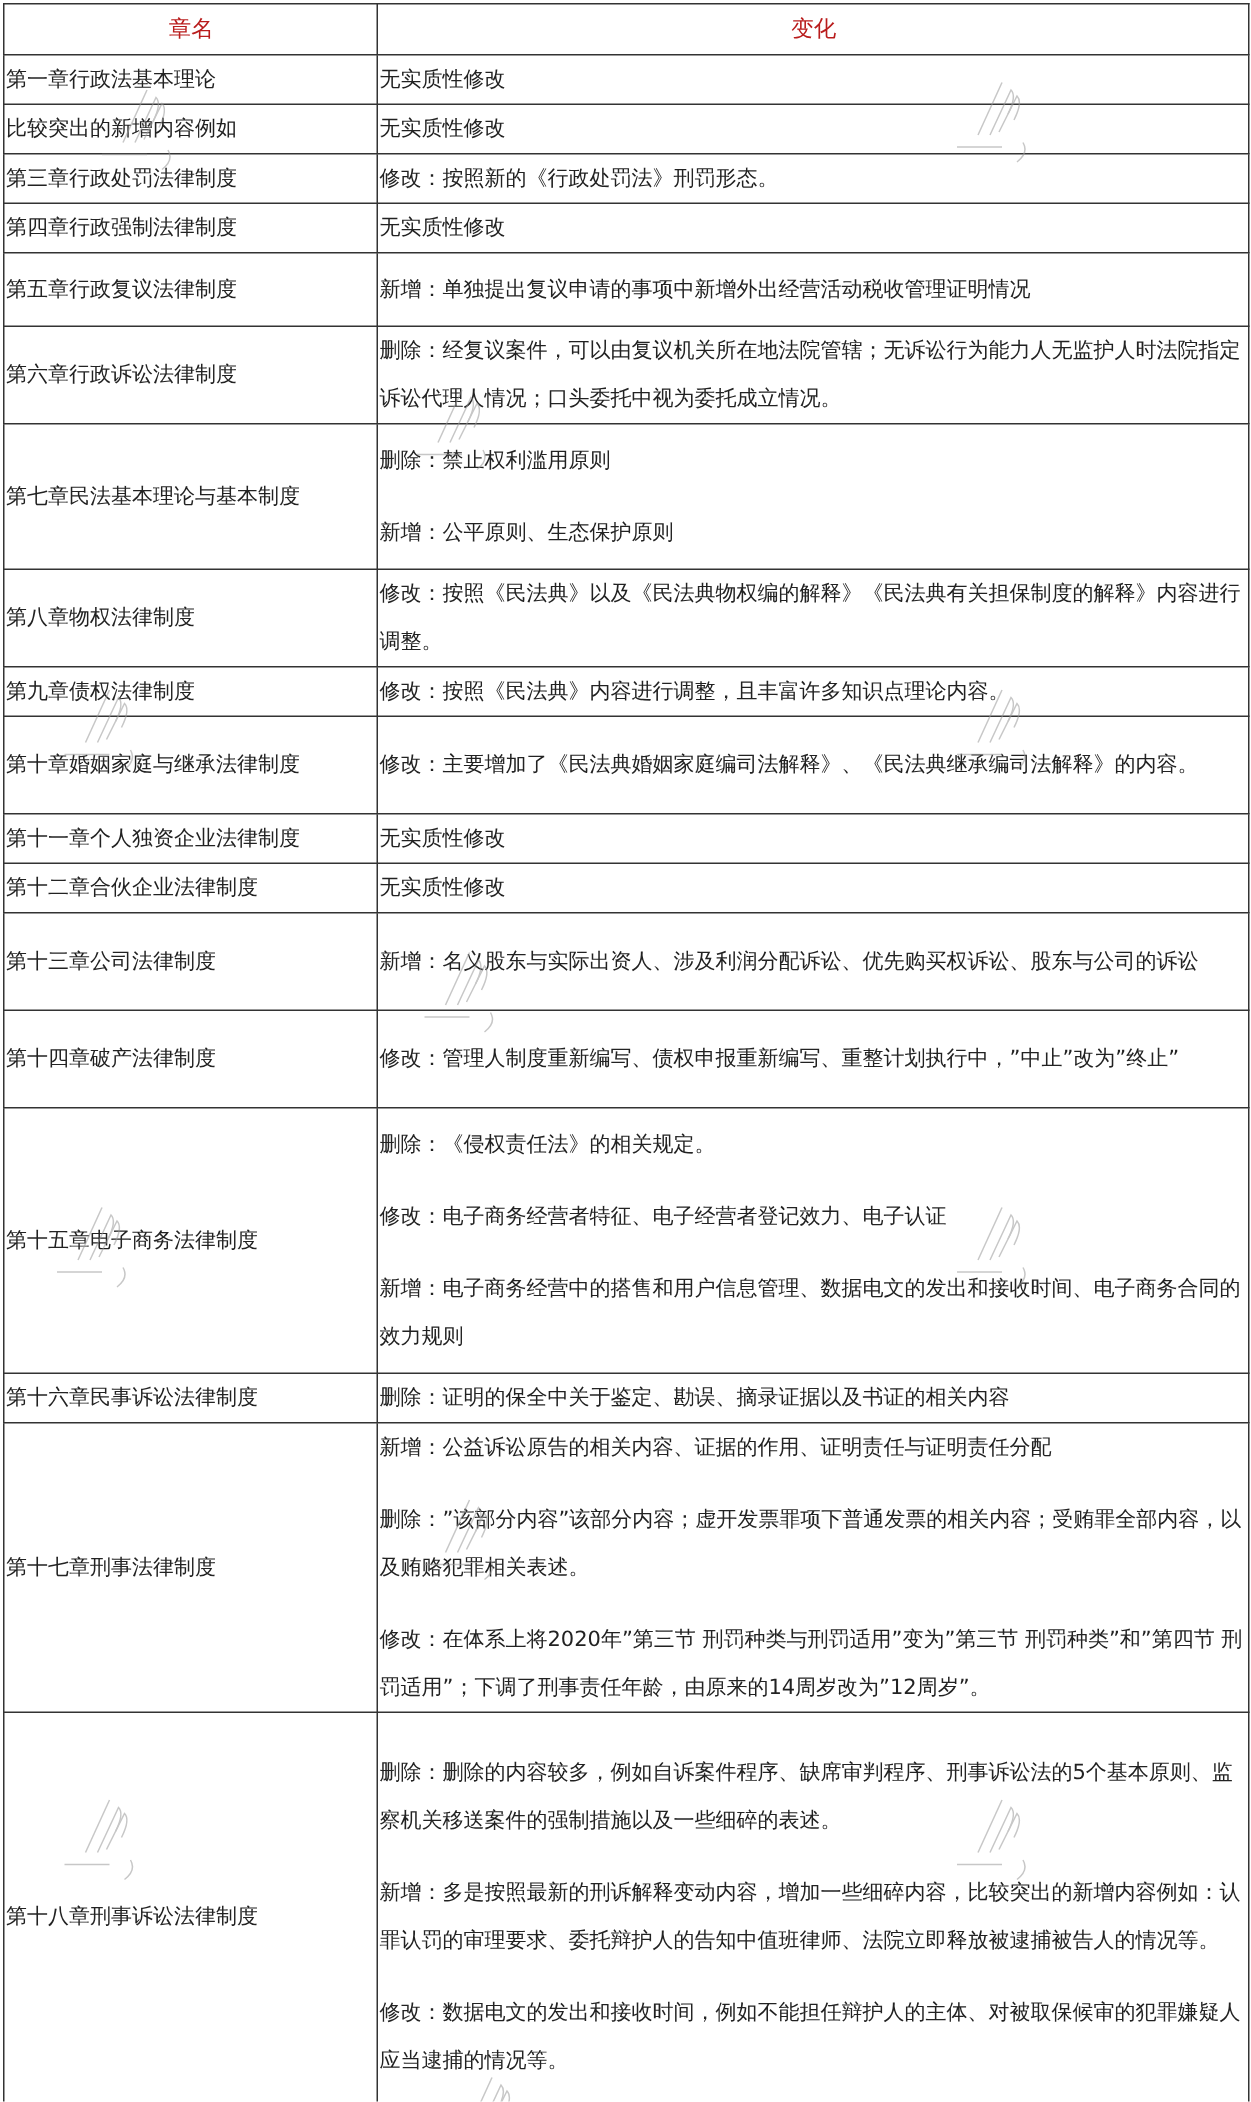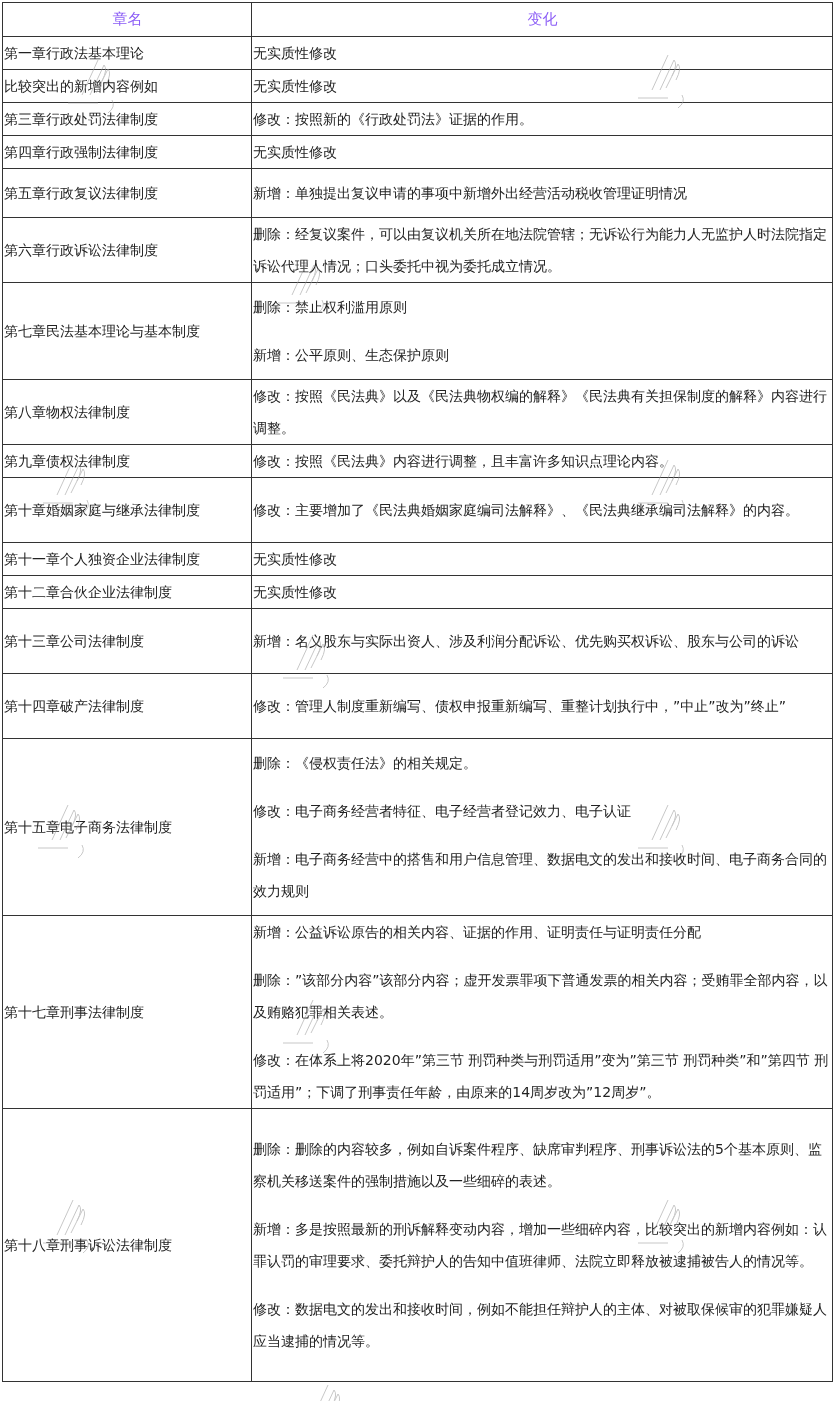--- a/index.html
+++ b/index.html
@@ -2,21 +2,21 @@
 <html><head>
 <meta charset="utf-8">
 <style>
   html, body { margin: 0; padding: 0; background: #ffffff; }
   body { width: 834px; height: 1401px; position: relative; overflow: hidden;
          font-family: "DejaVu Sans", "Liberation Sans", sans-serif; color: #222; }
   table.main { position: absolute; left: 2px; top: 2px; width: 830px;
                border-collapse: collapse; table-layout: fixed; font-size: 14px; }
   table.main td, table.main th { border: 1px solid #333; padding: 0 0 0 1px; vertical-align: middle;
                                  text-align: left; font-weight: normal; line-height: 32px; }
-  table.main th { text-align: center; color: #8b5cf6; font-size: 15px; height: 33px; line-height: 33px; }
+  table.main th { text-align: center; color: #b91c1c; font-size: 15px; height: 33px; line-height: 33px; }
   col.c1 { width: 249px; }
   col.c2 { width: 581px; }
   .para { line-height: 32px; }
   .gap { height: 16px; }
   .watermark { position: absolute; pointer-events: none; opacity: 0.55; }
 </style>
 </head>
 <body>
 
 <table class="main">
@@ -39,21 +39,21 @@
       </tr>
       <tr style="height: 33px;">
         <td>比较突出的新增内容例如</td>
         <td>
           <div class="para">无实质性修改</div>
         </td>
       </tr>
       <tr style="height: 33px;">
         <td>第三章行政处罚法律制度</td>
         <td>
-          <div class="para">修改：按照新的《行政处罚法》证据的作用。</div>
+          <div class="para">修改：按照新的《行政处罚法》刑罚形态。</div>
         </td>
       </tr>
       <tr style="height: 33px;">
         <td>第四章行政强制法律制度</td>
         <td>
           <div class="para">无实质性修改</div>
         </td>
       </tr>
       <tr style="height: 49px;">
         <td>第五章行政复议法律制度</td>
@@ -118,20 +118,26 @@
         </td>
       </tr>
       <tr style="height: 177px;">
         <td>第十五章电子商务法律制度</td>
         <td>
           <div class="para">删除：《侵权责任法》的相关规定。</div>
           <div class="gap"></div>
           <div class="para">修改：电子商务经营者特征、电子经营者登记效力、电子认证</div>
           <div class="gap"></div>
           <div class="para">新增：电子商务经营中的搭售和用户信息管理、数据电文的发出和接收时间、电子商务合同的效力规则</div>
+        </td>
+      </tr>
+      <tr style="height: 33px;">
+        <td>第十六章民事诉讼法律制度</td>
+        <td>
+          <div class="para">删除：证明的保全中关于鉴定、勘误、摘录证据以及书证的相关内容</div>
         </td>
       </tr>
       <tr style="height: 193px;">
         <td>第十七章刑事法律制度</td>
         <td>
           <div class="para">新增：公益诉讼原告的相关内容、证据的作用、证明责任与证明责任分配</div>
           <div class="gap"></div>
           <div class="para">删除：”该部分内容”该部分内容；虚开发票罪项下普通发票的相关内容；受贿罪全部内容，以及贿赂犯罪相关表述。</div>
           <div class="gap"></div>
           <div class="para">修改：在体系上将2020年”第三节 刑罚种类与刑罚适用”变为”第三节 刑罚种类”和”第四节 刑罚适用”；下调了刑事责任年龄，由原来的14周岁改为”12周岁”。</div>

